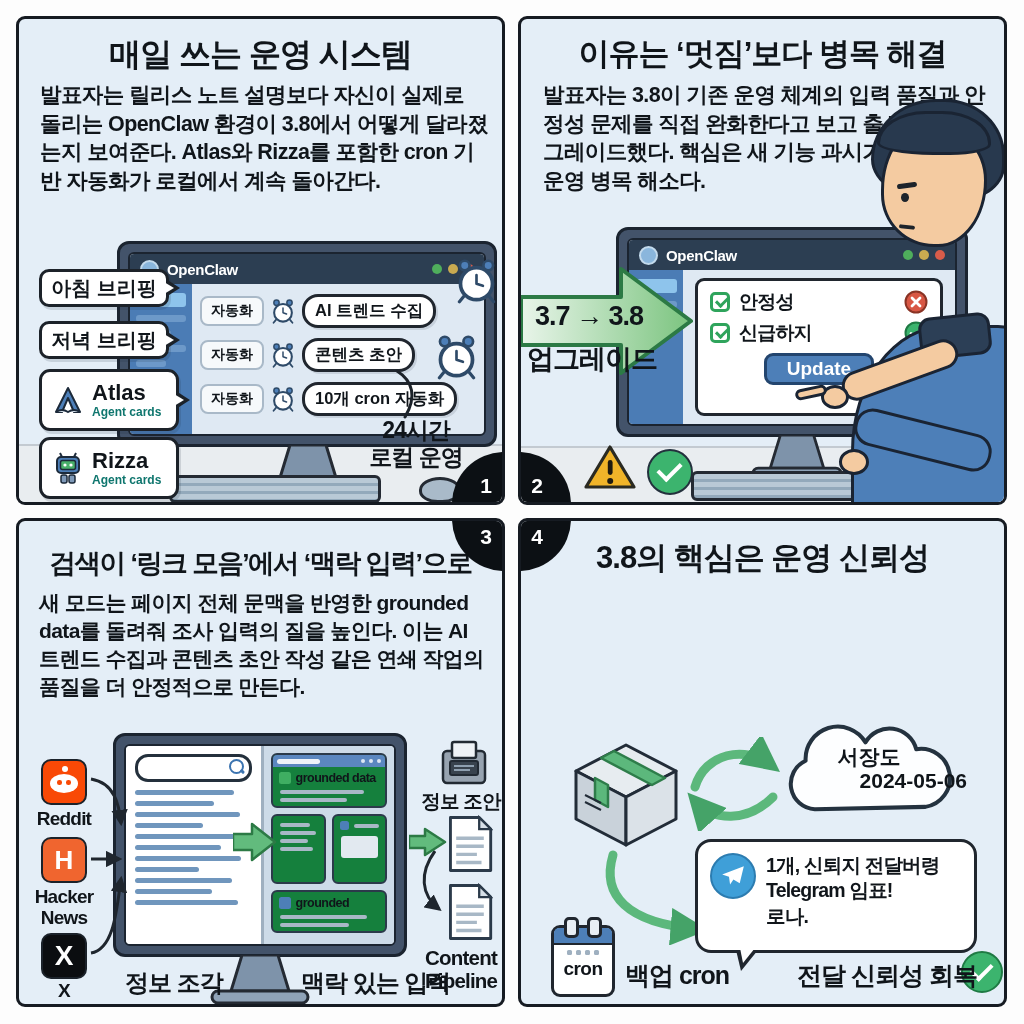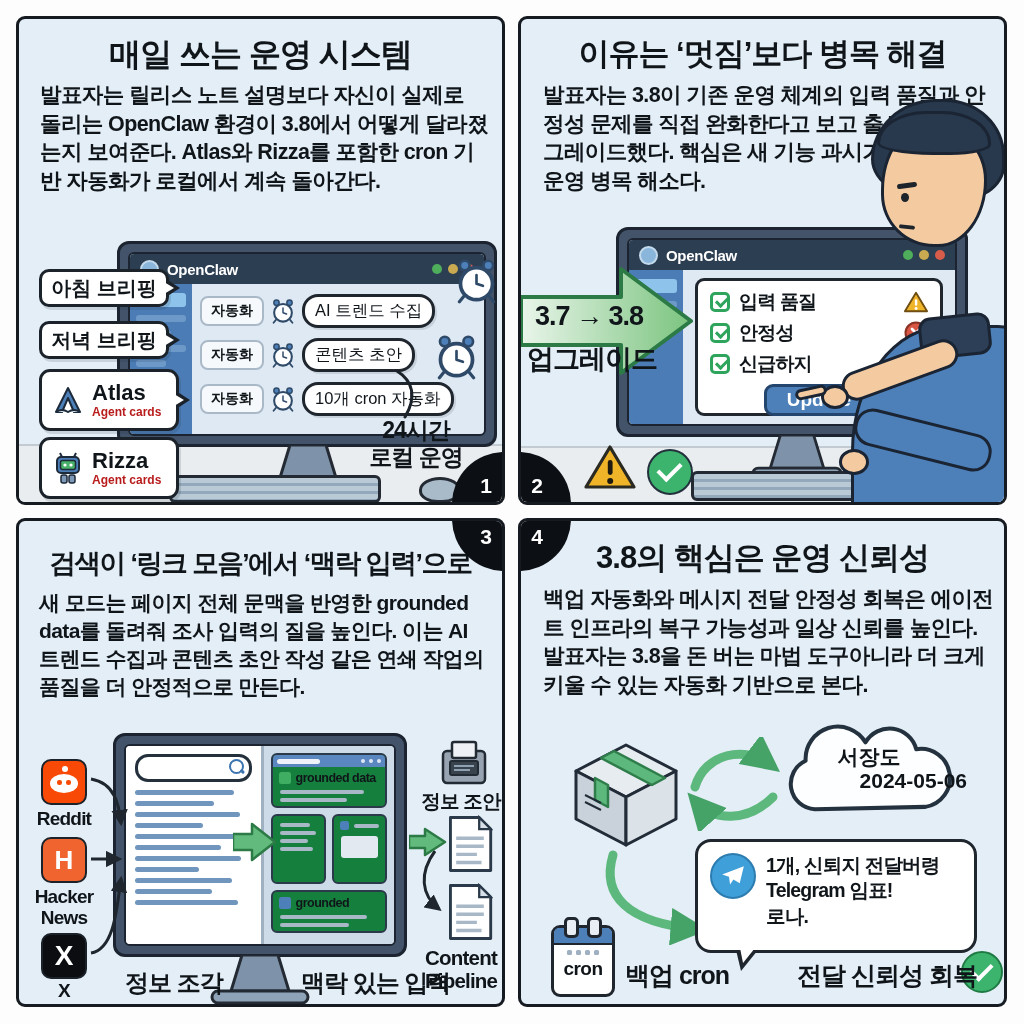--- a/index.html
+++ b/index.html
@@ -31,35 +31,35 @@
   .dot{width:10px;height:10px;border-radius:50%}
   .dot.g{background:#4fae5c}.dot.y{background:#c9aa50}.dot.r{background:#d85c4a}
   .app-body{flex:1;display:flex;min-height:0}
   .sidebar{width:50px;background:#4b7cb5;padding:9px 6px;display:flex;flex-direction:column;gap:8px;flex:0 0 auto}
   .sb{height:7px;border-radius:3px;background:#6d99c9}
   .sb.sel{height:14px;background:#8ec4ec}
   .main{flex:1;position:relative;padding:10px 8px 6px 8px;min-width:0}
 
   .rowline{display:flex;align-items:center;gap:6px;margin-bottom:10px}
   .chip{background:#f6f9fb;border:2px solid #a9b9c8;border-radius:8px;padding:4px 9px;font-weight:800;font-size:14px;white-space:nowrap}
-  .rbl{background:#fff;border:3px solid #20262e;border-radius:16px;padding:3px 10px;font-weight:400;font-size:16.5px;
+  .rbl{background:#fff;border:3px solid #20262e;border-radius:16px;padding:3px 10px;font-weight:700;font-size:16.5px;
        white-space:nowrap;box-shadow:2px 2px 0 rgba(30,40,60,.12)}
 
   .bubble{position:absolute;background:#fff;border:3px solid #1c2229;border-radius:10px;font-weight:800;
           display:flex;align-items:center;justify-content:center;box-shadow:2px 3px 0 rgba(30,40,60,.14);
           box-sizing:border-box;z-index:8}
   .tail-r::before{content:"";position:absolute;right:-14px;top:50%;margin-top:-9px;width:0;height:0;
           border-left:14px solid #1c2229;border-top:9px solid transparent;border-bottom:9px solid transparent}
   .tail-r::after{content:"";position:absolute;right:-8px;top:50%;margin-top:-6px;width:0;height:0;
           border-left:10px solid #fff;border-top:6px solid transparent;border-bottom:6px solid transparent}
 
   .agent-card{position:absolute;background:#fff;border:3px solid #1c2229;border-radius:11px;display:flex;align-items:center;
           gap:8px;padding:6px 10px;box-shadow:2px 3px 0 rgba(30,40,60,.14);box-sizing:border-box;z-index:8}
   .agent-name{font-weight:800;font-size:22px;line-height:1.05}
-  .agent-sub{font-weight:600;font-size:12px;color:#b91c1c}
+  .agent-sub{font-weight:600;font-size:12px;color:#0f766e}
 
   .clock{width:26px;height:26px;flex:0 0 auto}
   .clock.big{position:absolute;width:47px;height:47px;z-index:9}
 
   .note{position:absolute;font-weight:800;font-size:23px;line-height:1.16;text-align:center;letter-spacing:-1px;z-index:9}
   .ov{position:absolute;inset:0;width:100%;height:100%;pointer-events:none;z-index:7}
 
   .stand{position:absolute;z-index:2}
   .keyboard{position:absolute;background:#a9bccb;border:3px solid #242a33;border-radius:6px;box-sizing:border-box;
             background-image:repeating-linear-gradient(180deg,#b9c9d6 0 5px,#93a9bb 5px 8px);z-index:4}
@@ -277,29 +277,20 @@
       <div class="app-body">
         <div class="sidebar" style="width:42px">
           <div class="sb sel"></div>
           <div class="sb"></div>
           <div class="sb" style="width:65%"></div>
         </div>
         <div class="main">
           <div class="ccard">
             <div class="citem">
               <span class="cbox"></span>
-              <span>입력 품질</span>
-              <svg class="status" viewBox="0 0 26 24">
-                  <polygon points="13,2 25,22 1,22" fill="#f0b429" stroke="#6e4e12" stroke-width="2" stroke-linejoin="round"></polygon>
-                  <rect x="11.8" y="9" width="2.6" height="7" rx="1.3" fill="#fff"></rect>
-                  <circle cx="13.1" cy="19" r="1.6" fill="#fff"></circle>
-                </svg>
-            </div>
-            <div class="citem">
-              <span class="cbox"></span>
               <span>안정성</span>
               <svg class="status" viewBox="0 0 24 24">
                   <circle cx="12" cy="12" r="10.5" fill="#d85744" stroke="#8a3325" stroke-width="2"></circle>
                   <path d="M8,8 L16,16 M16,8 L8,16" stroke="#fff" stroke-width="2.8" stroke-linecap="round"></path>
                 </svg>
             </div>
             <div class="citem">
               <span class="cbox"></span>
               <span>신급하지</span>
               <svg class="status" viewBox="0 0 24 24">
@@ -494,21 +485,20 @@
       <rect x="22" y="36" width="96" height="12" rx="6" fill="#8fa3b8" stroke="#242a33" stroke-width="3"></rect>
     </svg>
   <div class="cap" style="left:106px;top:446px">정보 조각</div>
   <div class="cap" style="left:282px;top:446px">맥락 있는 입력</div>
 
   <div class="badge tr">3</div>
 </div>
 
 <div class="panel" id="p4">
   <div class="title" style="top:16px;font-size:31px">3.8의 핵심은 운영 신뢰성</div>
-  <div class="body-text" style="left:22px;top:64px;width:452px;font-size:21.5px">백업 자동화와 메시지 전달 안정성 회복은 에이전트 인프라의 복구 가능성과 일상 신뢰를 높인다. 발표자는 3.8을 돈 버는 마법 도구아니라 더 크게 키울 수 있는 자동화 기반으로 본다.</div>
 
   <svg style="position:absolute;left:40px;top:212px;z-index:8" width="130" height="118" viewBox="0 0 130 118">
     <polygon points="15,38 65,12 115,38 65,64" fill="#e7ecf0" stroke="#222c38" stroke-width="3" stroke-linejoin="round"></polygon>
     <polygon points="15,38 65,64 65,112 15,86" fill="#c9d2da" stroke="#222c38" stroke-width="3" stroke-linejoin="round"></polygon>
     <polygon points="115,38 65,64 65,112 115,86" fill="#dbe2e8" stroke="#222c38" stroke-width="3" stroke-linejoin="round"></polygon>
     <polygon points="40,25 53,18 104,45 91,52" fill="#5cb87c" stroke="#2e7d4a" stroke-width="2.5" stroke-linejoin="round"></polygon>
     <polygon points="34,45 47,52 47,74 34,67" fill="#5cb87c" stroke="#2e7d4a" stroke-width="2.5" stroke-linejoin="round"></polygon>
     <line x1="24" y1="62" x2="40" y2="70" stroke="#222c38" stroke-width="2"></line>
     <line x1="24" y1="69" x2="40" y2="77" stroke="#222c38" stroke-width="2"></line>
   </svg>

